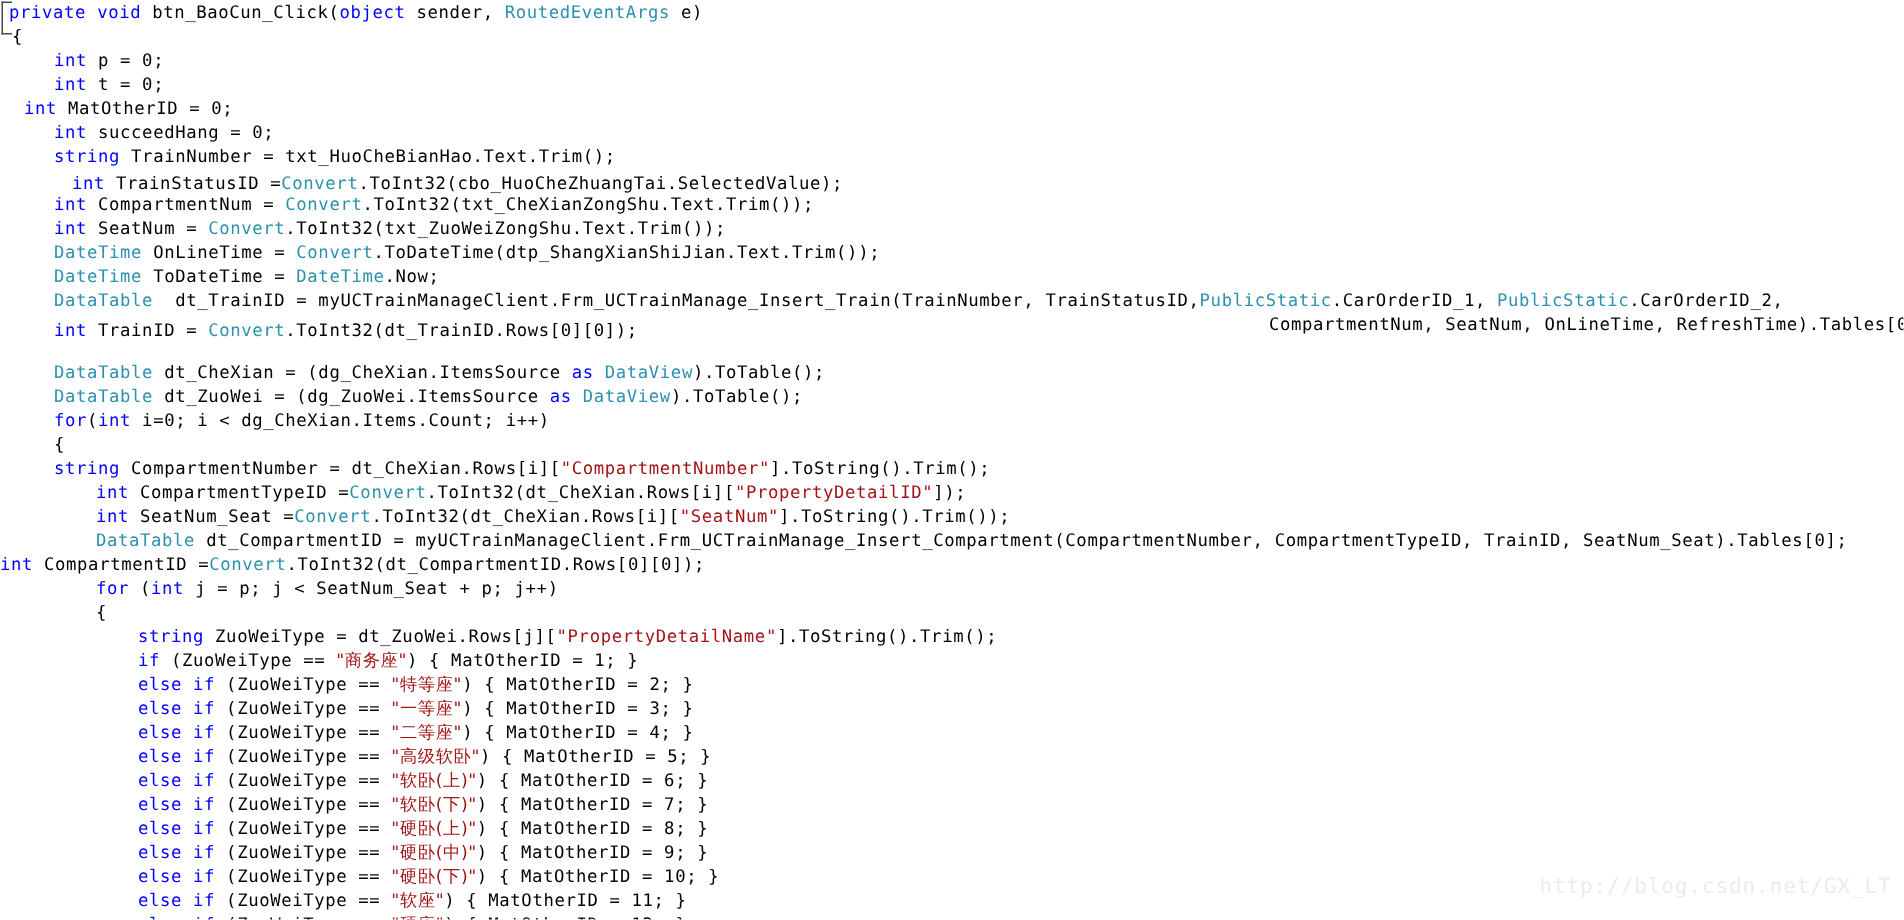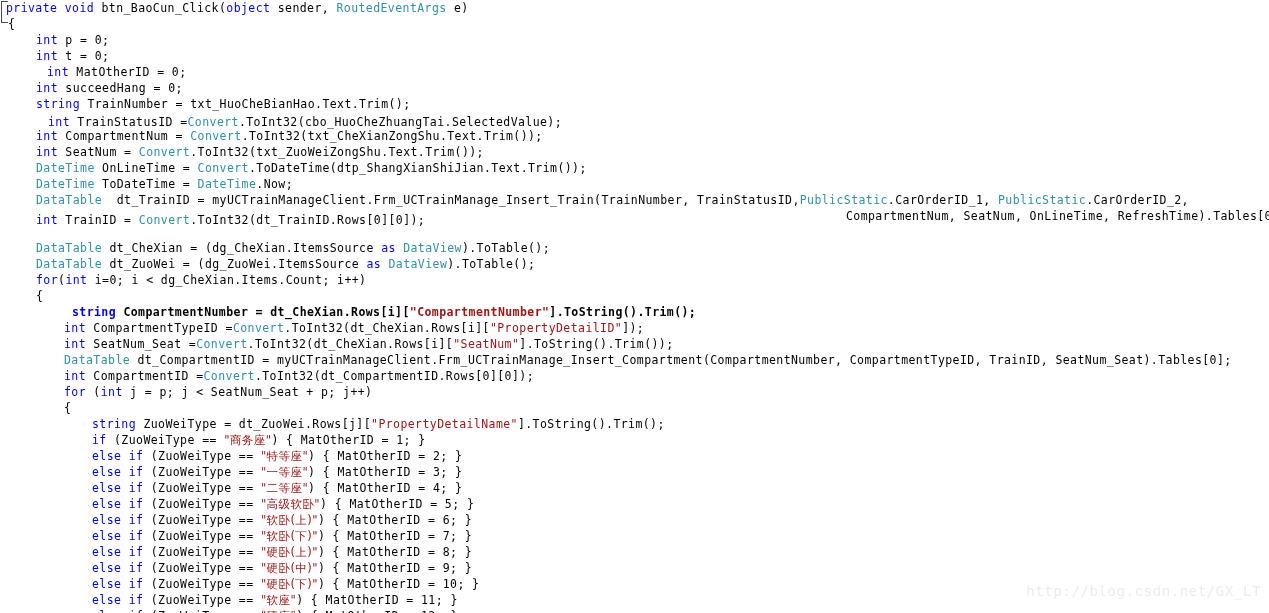--- a/index.html
+++ b/index.html
@@ -66,40 +66,40 @@
 
 <div id="code-surface">
 
   <div id="fold-bracket"></div>
 
   <div id="code-lines">
       <div class="code-line" style="top: 0px; padding-left: 6px;"><span class="tok-kw">private</span><span class="tok-plain"> </span><span class="tok-kw">void</span><span class="tok-plain"> btn_BaoCun_Click(</span><span class="tok-kw">object</span><span class="tok-plain"> sender, </span><span class="tok-type">RoutedEventArgs</span><span class="tok-plain"> e)</span></div>
       <div class="code-line" style="top: 16px; padding-left: 8px;"><span class="tok-plain">{</span></div>
       <div class="code-line" style="top: 32px; padding-left: 36px;"><span class="tok-kw">int</span><span class="tok-plain"> p = 0;</span></div>
       <div class="code-line" style="top: 48px; padding-left: 36px;"><span class="tok-kw">int</span><span class="tok-plain"> t = 0;</span></div>
-      <div class="code-line" style="top: 64px; padding-left: 16px; margin-left: 31px;"><span class="tok-kw">int</span><span class="tok-plain"> MatOtherID = 0;</span></div>
+      <div class="code-line" style="top: 64px; padding-left: 16px;"><span class="tok-kw">int</span><span class="tok-plain"> MatOtherID = 0;</span></div>
       <div class="code-line" style="top: 80px; padding-left: 36px;"><span class="tok-kw">int</span><span class="tok-plain"> succeedHang = 0;</span></div>
       <div class="code-line" style="top: 96px; padding-left: 36px;"><span class="tok-kw">string</span><span class="tok-plain"> TrainNumber = txt_HuoCheBianHao.Text.Trim();</span></div>
       <div class="code-line" style="top: 114px; padding-left: 48px;"><span class="tok-kw">int</span><span class="tok-plain"> TrainStatusID =</span><span class="tok-type">Convert</span><span class="tok-plain">.ToInt32(cbo_HuoCheZhuangTai.SelectedValue);</span></div>
       <div class="code-line" style="top: 128px; padding-left: 36px;"><span class="tok-kw">int</span><span class="tok-plain"> CompartmentNum = </span><span class="tok-type">Convert</span><span class="tok-plain">.ToInt32(txt_CheXianZongShu.Text.Trim());</span></div>
       <div class="code-line" style="top: 144px; padding-left: 36px;"><span class="tok-kw">int</span><span class="tok-plain"> SeatNum = </span><span class="tok-type">Convert</span><span class="tok-plain">.ToInt32(txt_ZuoWeiZongShu.Text.Trim());</span></div>
       <div class="code-line" style="top: 160px; padding-left: 36px;"><span class="tok-type">DateTime</span><span class="tok-plain"> OnLineTime = </span><span class="tok-type">Convert</span><span class="tok-plain">.ToDateTime(dtp_ShangXianShiJian.Text.Trim());</span></div>
       <div class="code-line" style="top: 176px; padding-left: 36px;"><span class="tok-type">DateTime</span><span class="tok-plain"> ToDateTime = </span><span class="tok-type">DateTime</span><span class="tok-plain">.Now;</span></div>
       <div class="code-line" style="top: 192px; padding-left: 36px;"><span class="tok-type">DataTable</span><span class="tok-plain">  dt_TrainID = myUCTrainManageClient.Frm_UCTrainManage_Insert_Train(TrainNumber, TrainStatusID,</span><span class="tok-type">PublicStatic</span><span class="tok-plain">.CarOrderID_1, </span><span class="tok-type">PublicStatic</span><span class="tok-plain">.CarOrderID_2,</span></div>
       <div class="code-line" style="top: 208px; padding-left: 846px;"><span class="tok-plain">CompartmentNum, SeatNum, OnLineTime, RefreshTime).Tables[0];</span></div>
       <div class="code-line" style="top: 212px; padding-left: 36px;"><span class="tok-kw">int</span><span class="tok-plain"> TrainID = </span><span class="tok-type">Convert</span><span class="tok-plain">.ToInt32(dt_TrainID.Rows[0][0]);</span></div>
       <div class="code-line" style="top: 240px; padding-left: 36px;"><span class="tok-type">DataTable</span><span class="tok-plain"> dt_CheXian = (dg_CheXian.ItemsSource </span><span class="tok-kw">as</span><span class="tok-plain"> </span><span class="tok-type">DataView</span><span class="tok-plain">).ToTable();</span></div>
       <div class="code-line" style="top: 256px; padding-left: 36px;"><span class="tok-type">DataTable</span><span class="tok-plain"> dt_ZuoWei = (dg_ZuoWei.ItemsSource </span><span class="tok-kw">as</span><span class="tok-plain"> </span><span class="tok-type">DataView</span><span class="tok-plain">).ToTable();</span></div>
       <div class="code-line" style="top: 272px; padding-left: 36px;"><span class="tok-kw">for</span><span class="tok-plain">(</span><span class="tok-kw">int</span><span class="tok-plain"> i=0; i &lt; dg_CheXian.Items.Count; i++)</span></div>
       <div class="code-line" style="top: 288px; padding-left: 36px;"><span class="tok-plain">{</span></div>
-      <div class="code-line" style="top: 304px; padding-left: 72px; font-weight: bold;"><span class="tok-kw">string</span><span class="tok-plain"> CompartmentNumber = dt_CheXian.Rows[i][</span><span class="tok-str">"CompartmentNumber"</span><span class="tok-plain">].ToString().Trim();</span></div>
+      <div class="code-line" style="top: 304px; padding-left: 36px;"><span class="tok-kw">string</span><span class="tok-plain"> CompartmentNumber = dt_CheXian.Rows[i][</span><span class="tok-str">"CompartmentNumber"</span><span class="tok-plain">].ToString().Trim();</span></div>
       <div class="code-line" style="top: 320px; padding-left: 64px;"><span class="tok-kw">int</span><span class="tok-plain"> CompartmentTypeID =</span><span class="tok-type">Convert</span><span class="tok-plain">.ToInt32(dt_CheXian.Rows[i][</span><span class="tok-str">"PropertyDetailID"</span><span class="tok-plain">]);</span></div>
       <div class="code-line" style="top: 336px; padding-left: 64px;"><span class="tok-kw">int</span><span class="tok-plain"> SeatNum_Seat =</span><span class="tok-type">Convert</span><span class="tok-plain">.ToInt32(dt_CheXian.Rows[i][</span><span class="tok-str">"SeatNum"</span><span class="tok-plain">].ToString().Trim());</span></div>
       <div class="code-line" style="top: 352px; padding-left: 64px;"><span class="tok-type">DataTable</span><span class="tok-plain"> dt_CompartmentID = myUCTrainManageClient.Frm_UCTrainManage_Insert_Compartment(CompartmentNumber, CompartmentTypeID, TrainID, SeatNum_Seat).Tables[0];</span></div>
-      <div class="code-line" style="top: 368px; padding-left: 64px;"><span class="tok-kw">int</span><span class="tok-plain"> CompartmentID =</span><span class="tok-type">Convert</span><span class="tok-plain">.ToInt32(dt_CompartmentID.Rows[0][0]);</span></div>
+      <div class="code-line" style="top: 368px; "><span class="tok-kw">int</span><span class="tok-plain"> CompartmentID =</span><span class="tok-type">Convert</span><span class="tok-plain">.ToInt32(dt_CompartmentID.Rows[0][0]);</span></div>
       <div class="code-line" style="top: 384px; padding-left: 64px;"><span class="tok-kw">for</span><span class="tok-plain"> (</span><span class="tok-kw">int</span><span class="tok-plain"> j = p; j &lt; SeatNum_Seat + p; j++)</span></div>
       <div class="code-line" style="top: 400px; padding-left: 64px;"><span class="tok-plain">{</span></div>
       <div class="code-line" style="top: 416px; padding-left: 92px;"><span class="tok-kw">string</span><span class="tok-plain"> ZuoWeiType = dt_ZuoWei.Rows[j][</span><span class="tok-str">"PropertyDetailName"</span><span class="tok-plain">].ToString().Trim();</span></div>
       <div class="code-line" style="top: 432px; padding-left: 92px;"><span class="tok-kw">if</span><span class="tok-plain"> (ZuoWeiType == </span><span class="tok-str cjk">"商务座"</span><span class="tok-plain">) { MatOtherID = 1; }</span></div>
       <div class="code-line" style="top: 448px; padding-left: 92px;"><span class="tok-kw">else</span><span class="tok-plain"> </span><span class="tok-kw">if</span><span class="tok-plain"> (ZuoWeiType == </span><span class="tok-str cjk">"特等座"</span><span class="tok-plain">) { MatOtherID = 2; }</span></div>
       <div class="code-line" style="top: 464px; padding-left: 92px;"><span class="tok-kw">else</span><span class="tok-plain"> </span><span class="tok-kw">if</span><span class="tok-plain"> (ZuoWeiType == </span><span class="tok-str cjk">"一等座"</span><span class="tok-plain">) { MatOtherID = 3; }</span></div>
       <div class="code-line" style="top: 480px; padding-left: 92px;"><span class="tok-kw">else</span><span class="tok-plain"> </span><span class="tok-kw">if</span><span class="tok-plain"> (ZuoWeiType == </span><span class="tok-str cjk">"二等座"</span><span class="tok-plain">) { MatOtherID = 4; }</span></div>
       <div class="code-line" style="top: 496px; padding-left: 92px;"><span class="tok-kw">else</span><span class="tok-plain"> </span><span class="tok-kw">if</span><span class="tok-plain"> (ZuoWeiType == </span><span class="tok-str cjk">"高级软卧"</span><span class="tok-plain">) { MatOtherID = 5; }</span></div>
       <div class="code-line" style="top: 512px; padding-left: 92px;"><span class="tok-kw">else</span><span class="tok-plain"> </span><span class="tok-kw">if</span><span class="tok-plain"> (ZuoWeiType == </span><span class="tok-str cjk">"软卧(上)"</span><span class="tok-plain">) { MatOtherID = 6; }</span></div>
       <div class="code-line" style="top: 528px; padding-left: 92px;"><span class="tok-kw">else</span><span class="tok-plain"> </span><span class="tok-kw">if</span><span class="tok-plain"> (ZuoWeiType == </span><span class="tok-str cjk">"软卧(下)"</span><span class="tok-plain">) { MatOtherID = 7; }</span></div>

